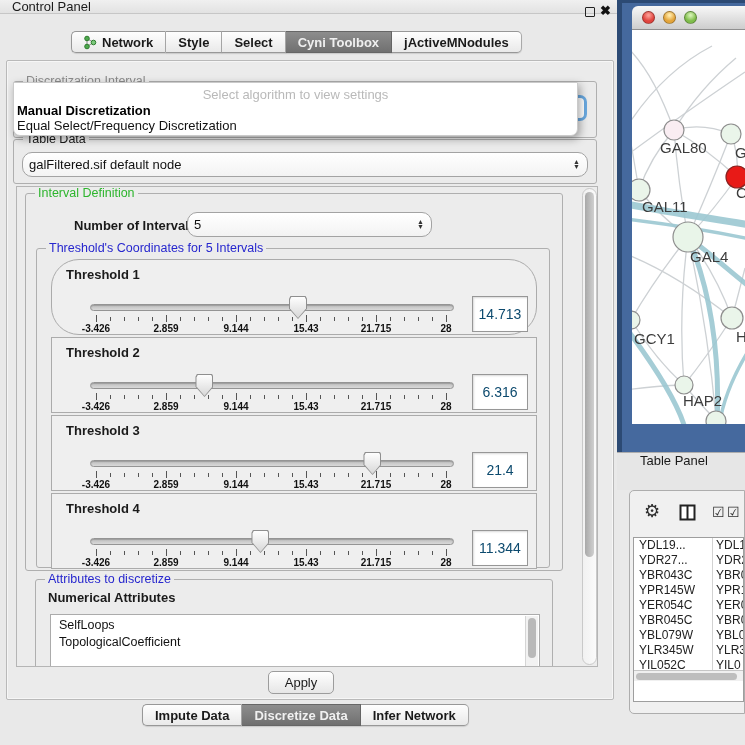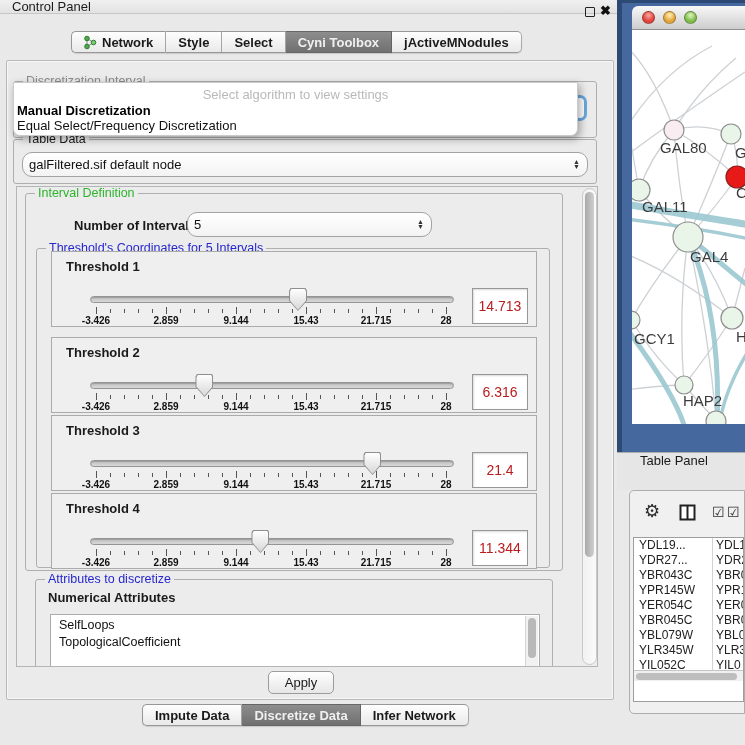--- a/index.html
+++ b/index.html
@@ -35,21 +35,21 @@
   .vthumb{position:absolute;left:2px;top:3px;width:9px;height:365px;border-radius:5px;background:linear-gradient(90deg,#A9A9A9,#CFCFCF)}
   
   .th-row{position:absolute;left:14px;width:486px;height:76px;border:1px solid #ABABAB;background:#EFEFEF}
   .th-title{position:absolute;left:14px;top:7px;font-weight:bold;font-size:13px}
   .track{position:absolute;left:38px;top:44px;width:364px;height:7px;border-radius:4px;background:linear-gradient(#BDBDBD,#D9D9D9);border:1px solid #949494;box-shadow:inset 0 1px 1px rgba(0,0,0,.18)}
   .tick{position:absolute;top:57px;width:1px;height:4px;background:#555}
   .tick.major{top:55px;height:7px}
   .tick-label{position:absolute;top:63px;font-size:10px;font-weight:bold;color:#111;transform:translateX(-50%);white-space:nowrap}
   .thumb{position:absolute;top:36px;width:18px;height:23px;clip-path:polygon(8% 0,92% 0,100% 12%,100% 55%,50% 100%,0 55%,0 12%);background:#8F8F8F}
   .thumb::after{content:"";position:absolute;left:1px;right:1px;top:1px;bottom:1px;clip-path:polygon(8% 0,92% 0,100% 12%,100% 55%,50% 100%,0 55%,0 12%);background:linear-gradient(#FEFEFE,#D7D7D7)}
-  .value-box{position:absolute;right:8px;top:36px;width:56px;height:36px;background:#FFF;border:1px solid #979797;box-shadow:inset 1px 1px 2px rgba(0,0,0,.15);display:flex;align-items:center;justify-content:center;font-size:14px;color:#b91c1c}
+  .value-box{position:absolute;right:8px;top:36px;width:56px;height:36px;background:#FFF;border:1px solid #979797;box-shadow:inset 1px 1px 2px rgba(0,0,0,.15);display:flex;align-items:center;justify-content:center;font-size:14px;color:#0c4a6e}
   
   .attr-list{position:absolute;left:14px;top:34px;width:490px;height:58px;background:#FFF;border:1px solid #ABABAB;overflow:hidden;padding-top:2px}
   .attr-item{height:17px;line-height:17px;padding-left:8px;font-size:12.5px;color:#111;white-space:nowrap}
   .alscroll{position:absolute;right:1px;top:1px;bottom:1px;width:13px;background:#F2F2F2;border-left:1px solid #D5D5D5}
   .althumb{position:absolute;left:2px;top:2px;width:8px;height:40px;border-radius:4px;background:#B9B9B9}
   .apply-btn{left:268px;top:671px;width:66px;height:23px;border:1px solid #9C9C9C;border-radius:5px;background:linear-gradient(#FFFFFF,#E6E6E6);display:flex;align-items:center;justify-content:center;font-size:13px}
   
   .net-frame{left:617px;top:0;width:128px;height:452px;background:#45699E;box-shadow:inset 5px 0 0 #2C4A74,inset 0 3px 0 #2C4A74}
   .net-titlebar{position:absolute;left:15px;top:6px;width:113px;height:24px;background:linear-gradient(#F8F8F8,#CDCDCD);border-bottom:1px solid #8F8F8F;border-radius:6px 0 0 0;display:flex;align-items:center;gap:8px;padding-left:10px}
   .light{width:13px;height:13px;border-radius:50%;border:1px solid rgba(0,0,0,.3)}
@@ -149,21 +149,21 @@
     <span class="bold" style="position:absolute;left:48px;top:24px">Number of Intervals</span>
     <div class="combo" style="position:absolute;left:161px;top:18px;width:245px;height:25px">
       <span>5</span>
       <span class="arrows">
         <span>▲</span>
         <span>▼</span>
       </span>
     </div>
     <div class="group" style="position:absolute;left:10px;top:54px;width:514px;height:320px" id="thresholds-group">
       <span class="gtitle invp lbl-blue">Threshold's Coordinates for 5 Intervals</span>
-    <div class="th-row" style="top: 2px;">
+    <div class="th-row" style="top: 10px; border-radius: 28px;">
           <div class="th-title">Threshold 1</div>
           <div class="track"></div>
           <div class="tick major" style="left: 44px;"></div>
           <div class="tick" style="left: 58px;"></div>
           <div class="tick" style="left: 72px;"></div>
           <div class="tick" style="left: 86px;"></div>
           <div class="tick" style="left: 100px;"></div>
           <div class="tick major" style="left: 114px;"></div>
           <div class="tick" style="left: 128px;"></div>
           <div class="tick" style="left: 142px;"></div>

